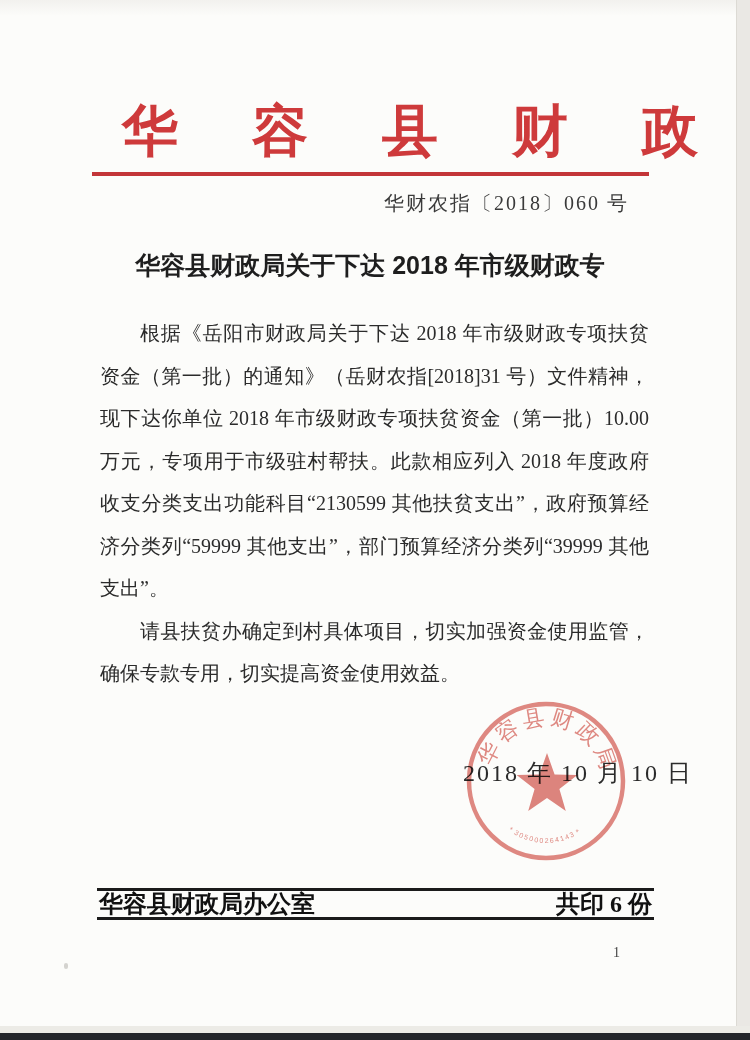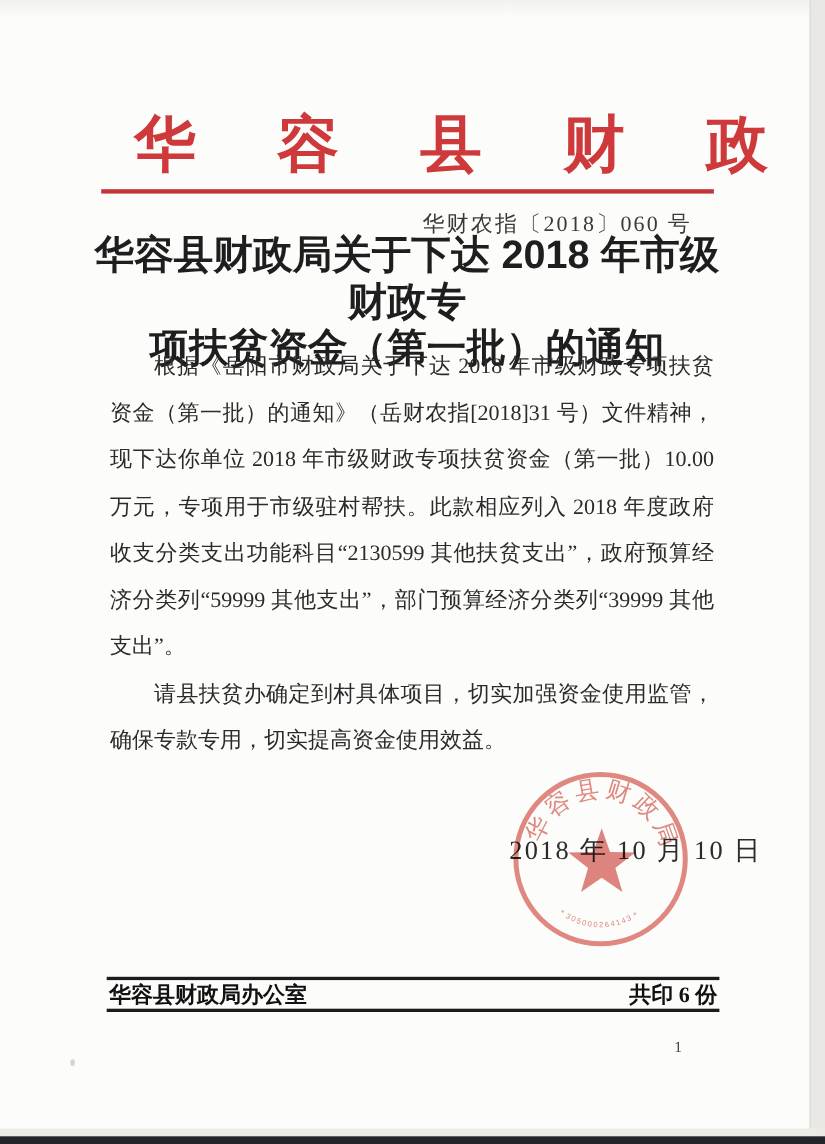--- a/index.html
+++ b/index.html
@@ -34,25 +34,25 @@
     white-space:nowrap;
   }
   .red-rule{position:absolute;left:92px;top:172px;width:557px;height:4px;background:#c33538;}
 
   .doc-number{
     position:absolute;left:92px;top:190px;width:537px;
     text-align:right;font-size:20px;color:#3a3a3a;letter-spacing:2px;
   }
 
   .doc-title{
-    position:absolute;left:80px;top:211px;width:580px;
+    position:absolute;left:80px;top:244px;width:580px;
     text-align:center;
     font-family:"Liberation Sans", sans-serif;
     font-weight:700;
-    font-size:36px;line-height:42px;color:#1e1e1e;
+    font-size:25px;line-height:42px;color:#1e1e1e;
   }
 
   .body-text{
     position:absolute;left:100px;top:312px;width:549px;
     font-size:20px;line-height:42.5px;color:#2b2b2b;
     text-align:justify;
   }
   .body-text p{margin:0;}
   .body-text p.indent{text-indent:2em;}
 
@@ -64,21 +64,21 @@
   .seal{
     position:absolute;left:462px;top:697px;width:168px;height:168px;
     mix-blend-mode:multiply;opacity:.88;
   }
 
   .footer{
     position:absolute;left:97px;top:888px;width:557px;
     border-top:3px solid #1b1b1b;border-bottom:3px solid #1b1b1b;
     height:32px;
     display:flex;align-items:center;justify-content:space-between;
-    font-weight:bold;font-size:20px;color:#111;
+    font-weight:bold;font-size:24px;color:#111;
     padding:0 2px;box-sizing:border-box;white-space:nowrap;
   }
 
   .page-number{
     position:absolute;left:613px;top:945px;
     font-size:14px;color:#444;
   }
 </style>
 </head>
 <body>
@@ -91,21 +91,20 @@
   <div class="scan-bottom-dark"></div>
   <div class="scan-speck"></div>
 
   <div class="agency">华 容 县 财 政 局</div>
   <div class="red-rule"></div>
 
   <div class="doc-number">华财农指〔2018〕060 号</div>
 
   <div class="doc-title">
     <div>华容县财政局关于下达 2018 年市级财政专</div>
-    <div>项扶贫资金（第一批）的通知</div>
   </div>
 
   <div class="body-text">
     <p class="indent">根据《岳阳市财政局关于下达 2018 年市级财政专项扶贫资金（第一批）的通知》（岳财农指[2018]31 号）文件精神，现下达你单位 2018 年市级财政专项扶贫资金（第一批）10.00 万元，专项用于市级驻村帮扶。此款相应列入 2018 年度政府收支分类支出功能科目“2130599 其他扶贫支出”，政府预算经济分类列“59999 其他支出”，部门预算经济分类列“39999 其他支出”。</p>
     <p class="indent">请县扶贫办确定到村具体项目，切实加强资金使用监管，确保专款专用，切实提高资金使用效益。</p>
   </div>
 
   <div class="issue-date">2018 年 10 月 10 日</div>
 
   <svg class="seal" viewBox="0 0 168 168" xmlns="http://www.w3.org/2000/svg">

